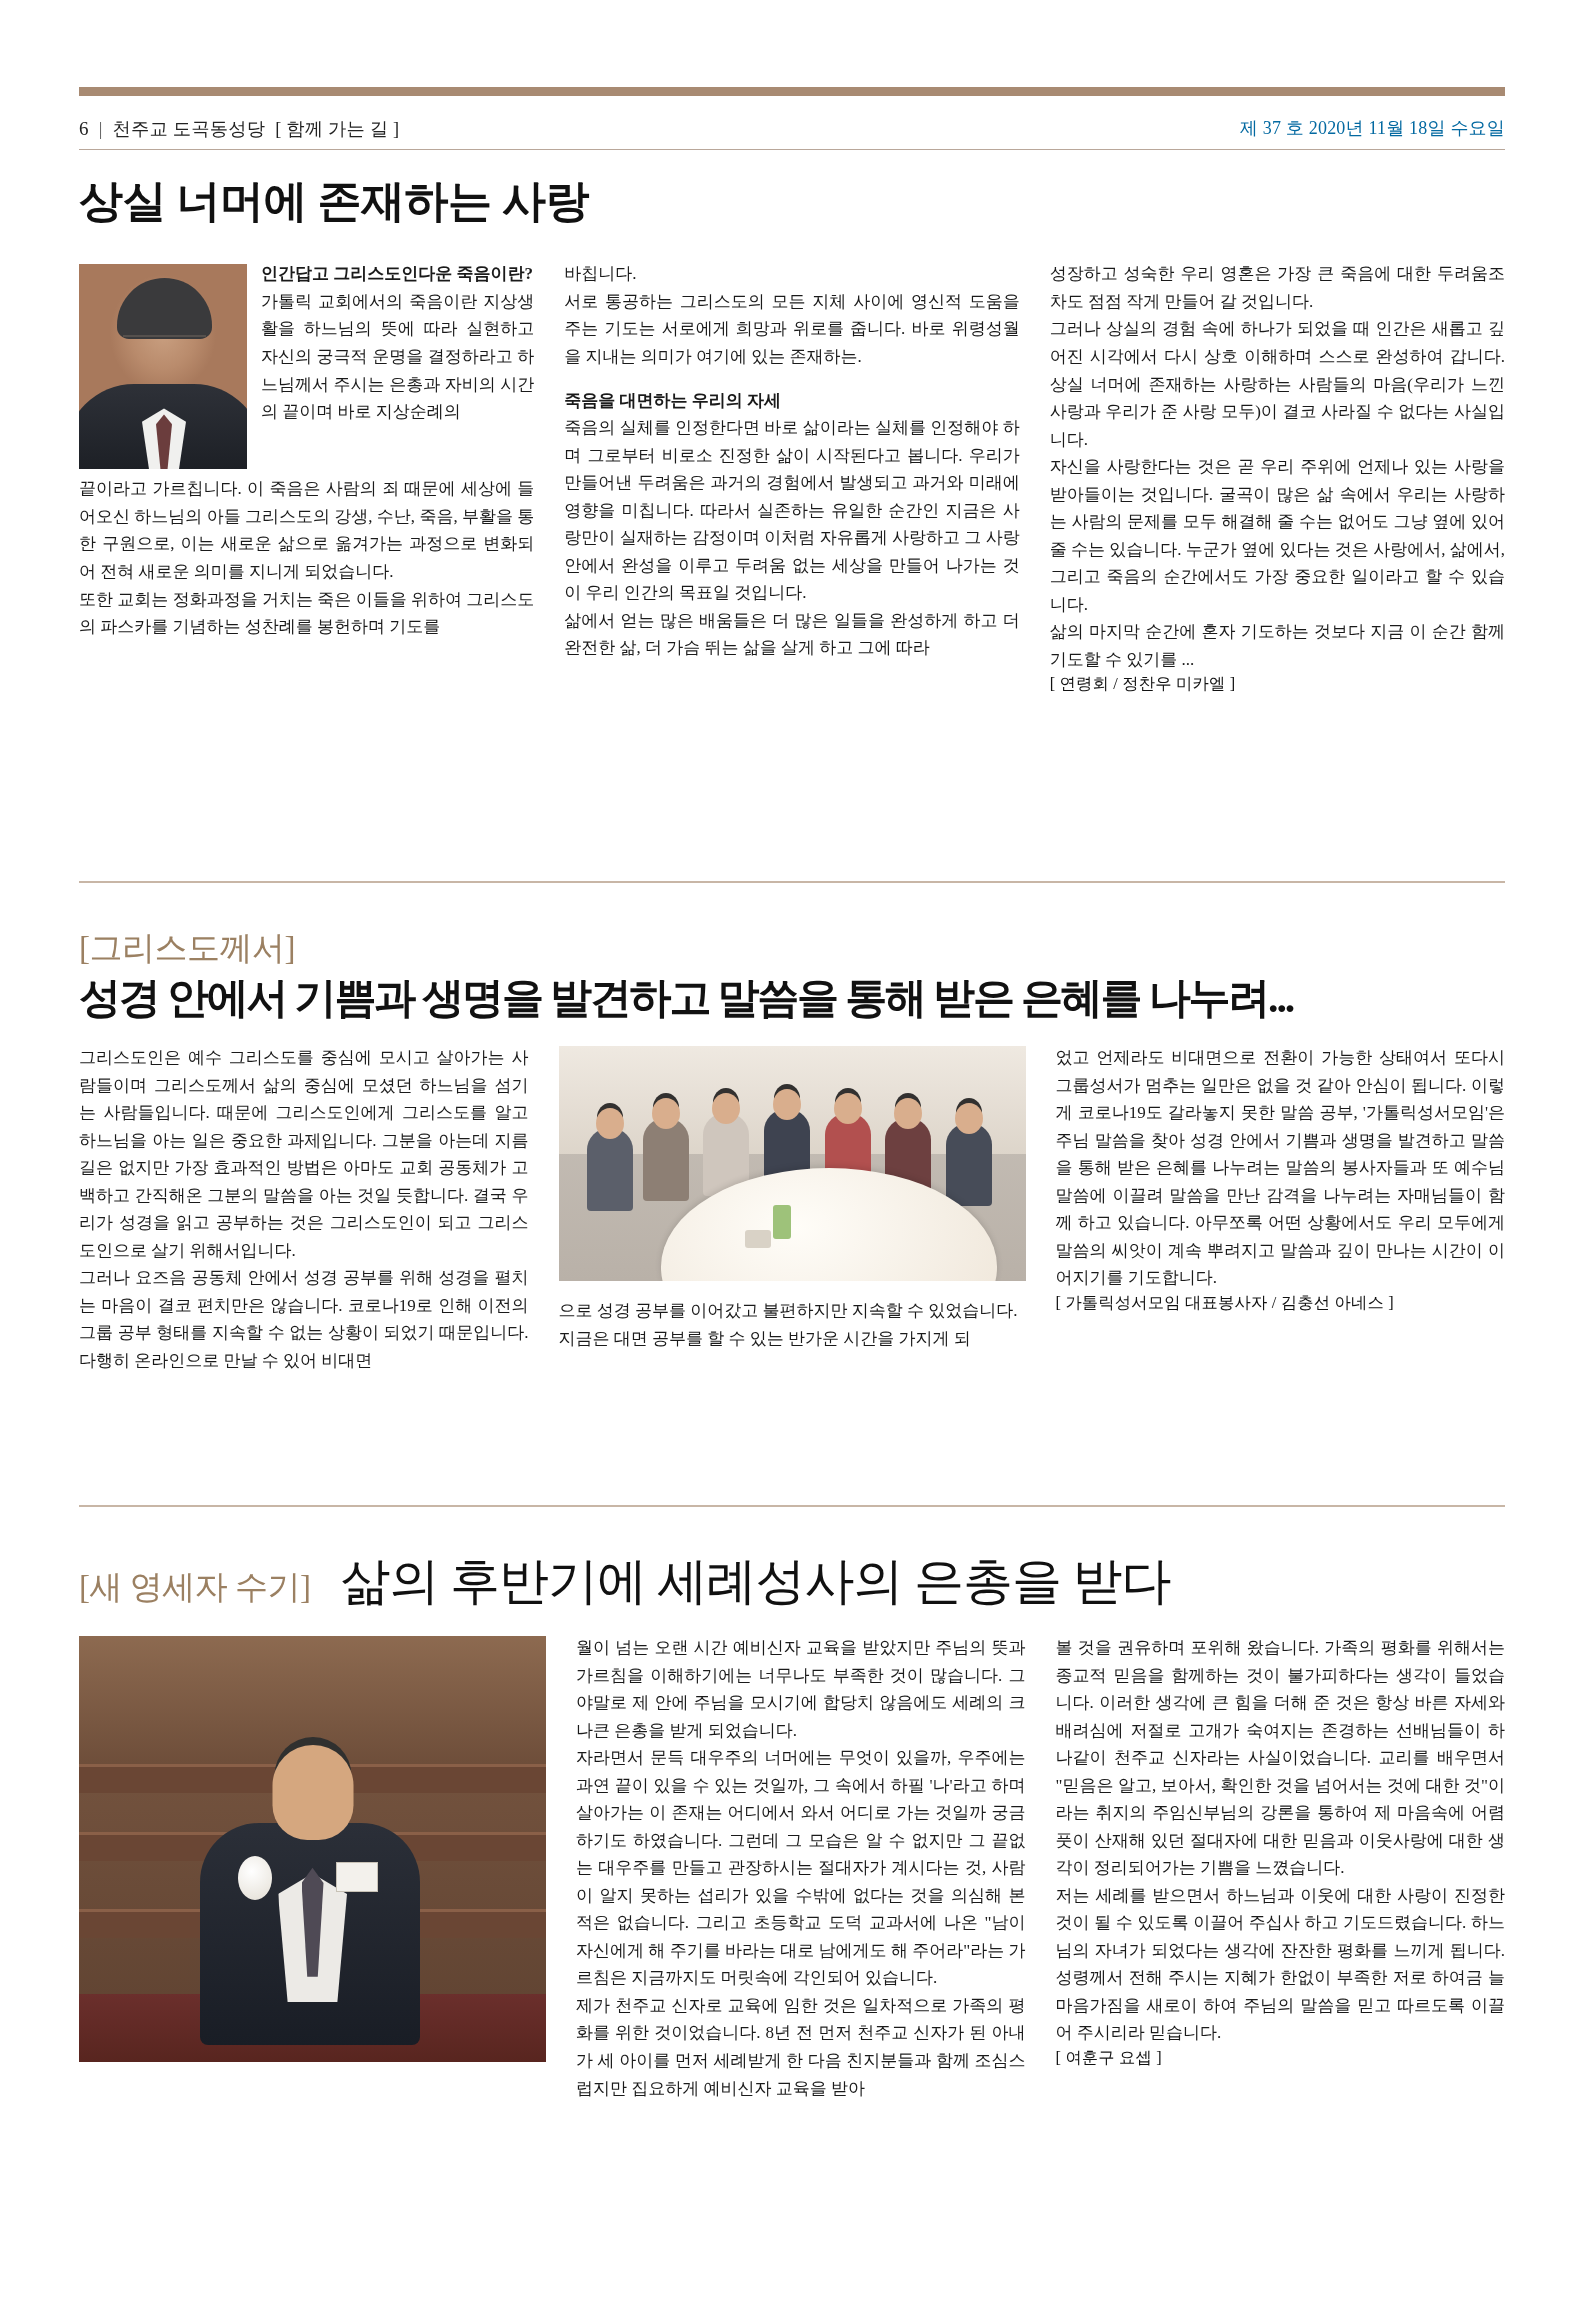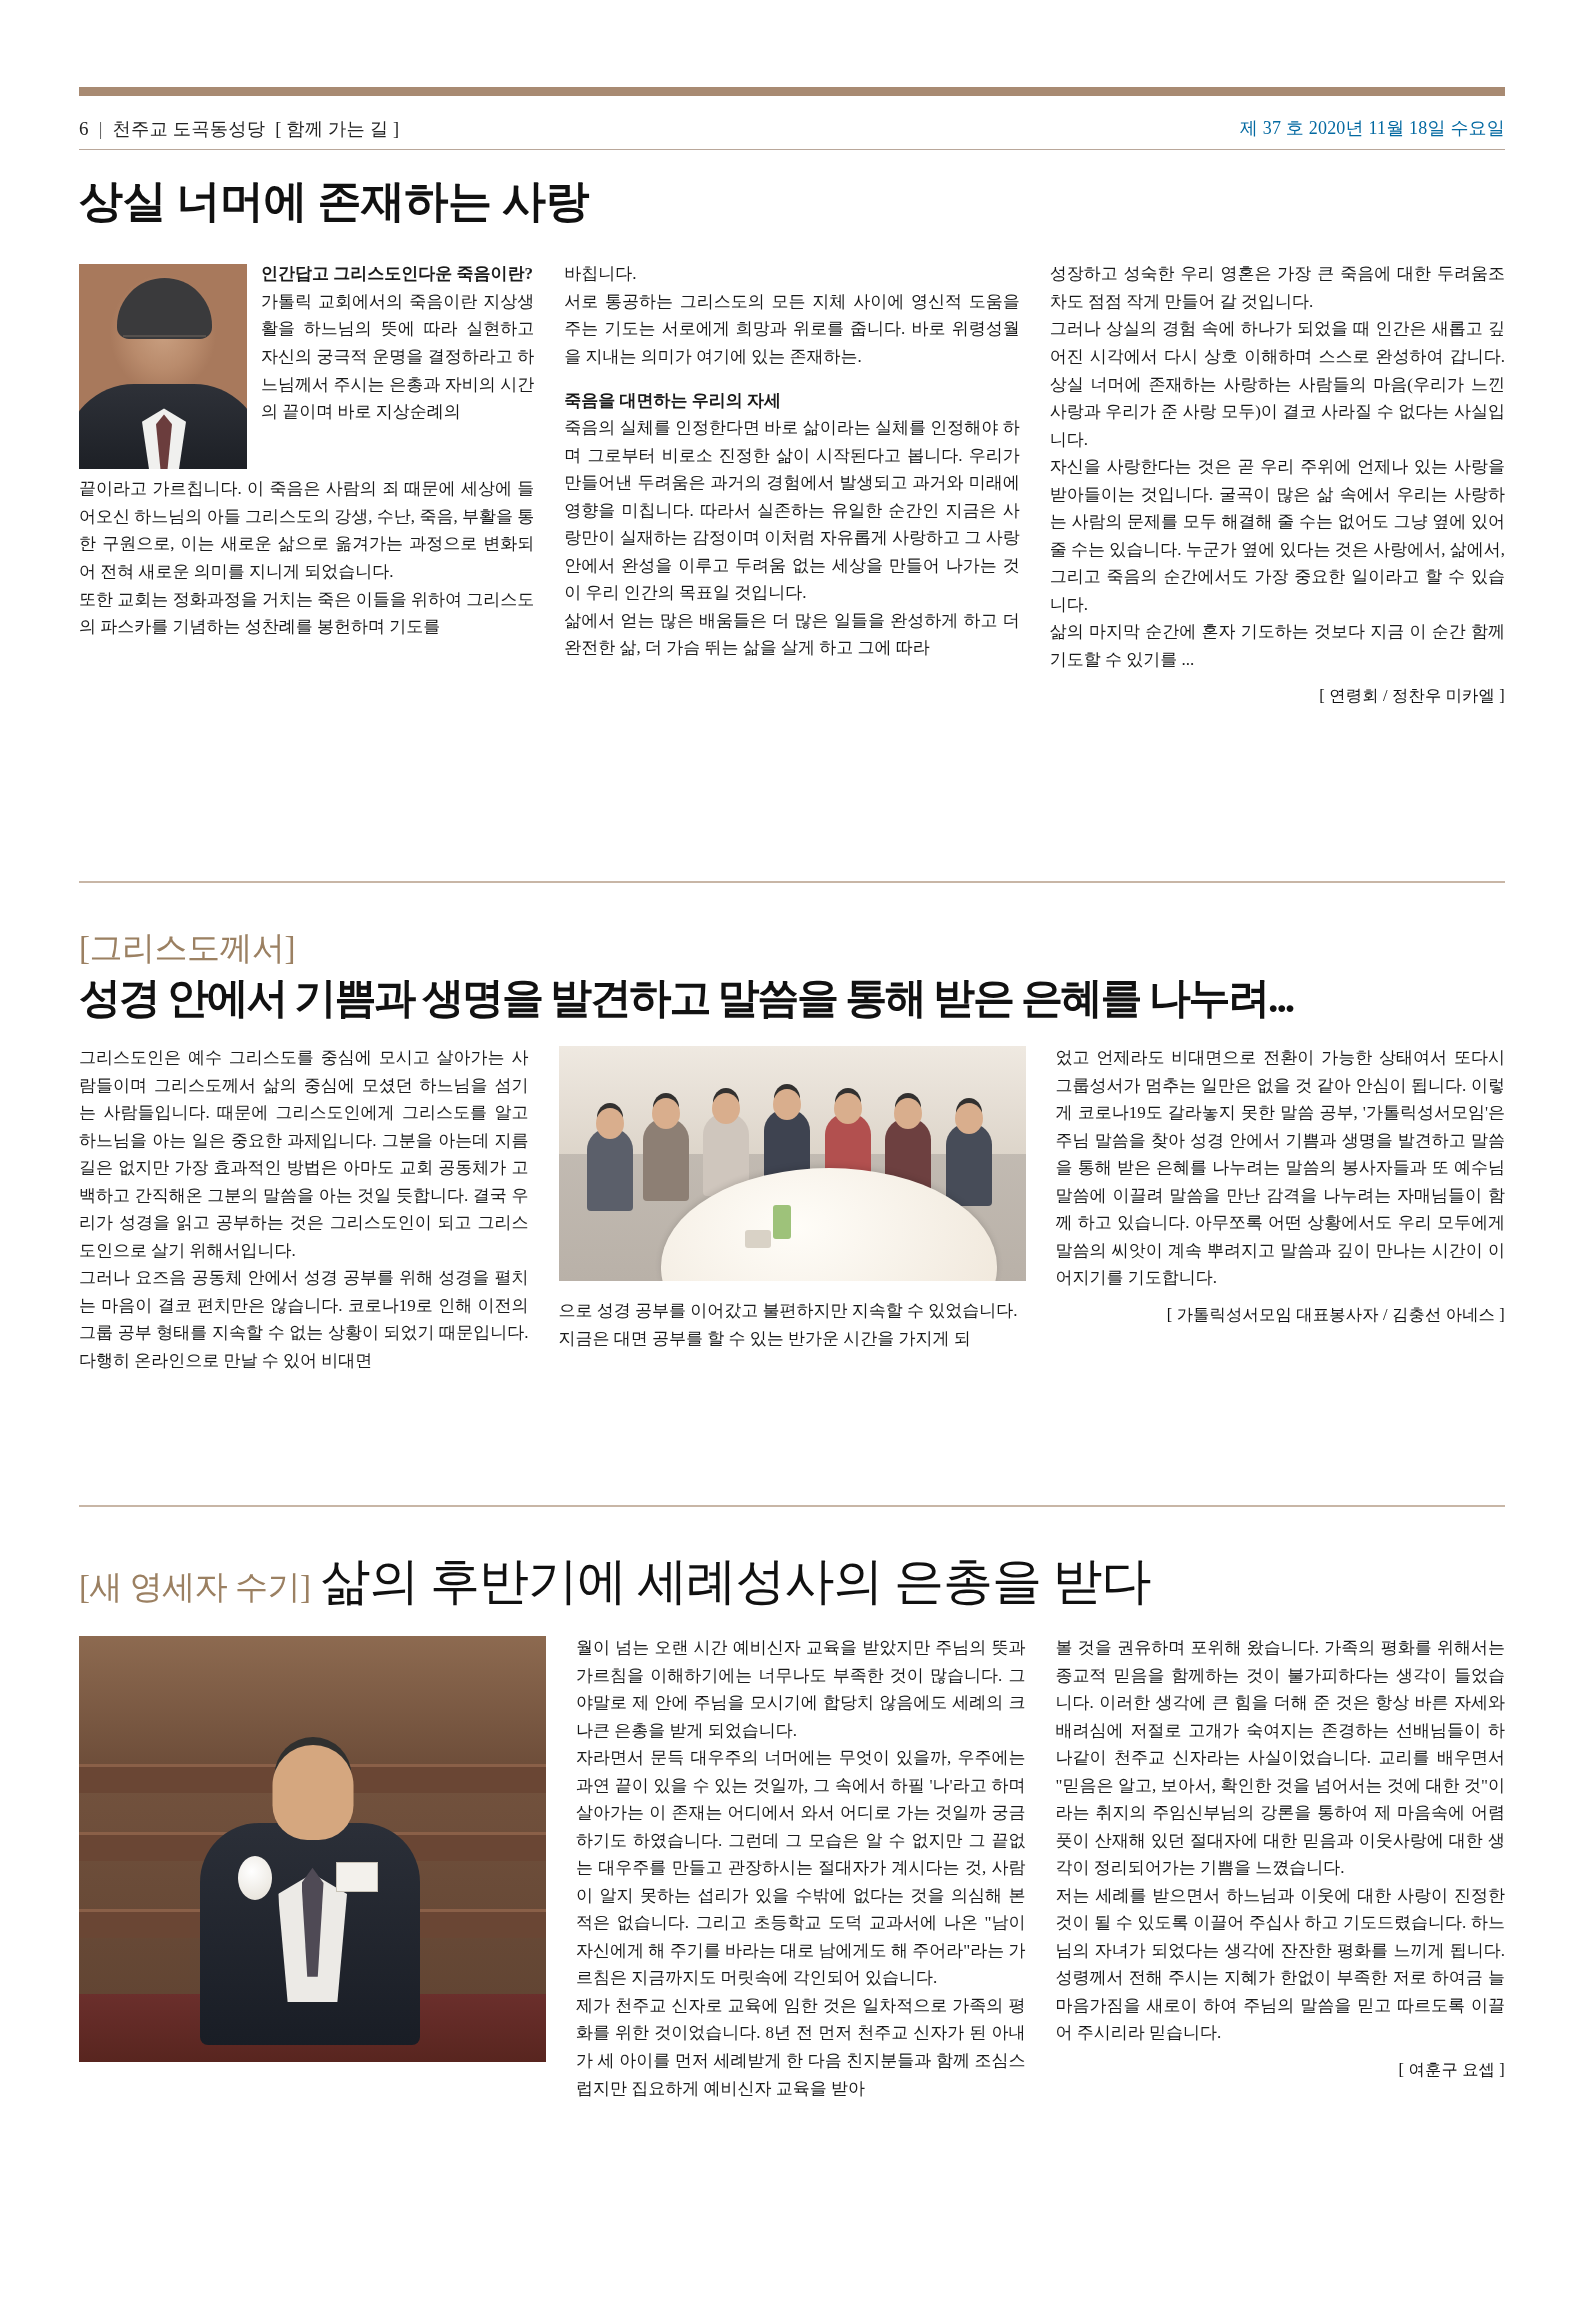--- a/index.html
+++ b/index.html
@@ -136,23 +136,22 @@
     z-index: 3;
   }
   .portrait .glasses {
     position: absolute;
     left: 44px; top: 71px;
     width: 83px; height: 17px;
     border-top: 2px solid #55504d;
     z-index: 4;
   }
   .byline {
-    text-align: right;
+    text-align: left;
     font-size: 16.3px;
-    margin-top: 12px;
     color: #111;
     letter-spacing: 0.2px;
   }
 
   .divider {
     position: absolute;
     left: 79px;
     right: 79px;
     height: 2px;
     background: #c8b6a6;
@@ -227,21 +226,21 @@
   
   .art3 {
     position: absolute;
     left: 79px;
     right: 79px;
     top: 1554px;
   }
   .head3row {
     display: flex;
     align-items: baseline;
-    gap: 10px;
+    gap: 30px;
     margin-bottom: 24px;
   }
   .kicker3 {
     font-size: 33px;
     color: #9b8062;
     letter-spacing: -0.5px;
   }
   .headline3 {
     font-size: 50px;
     font-weight: normal;

